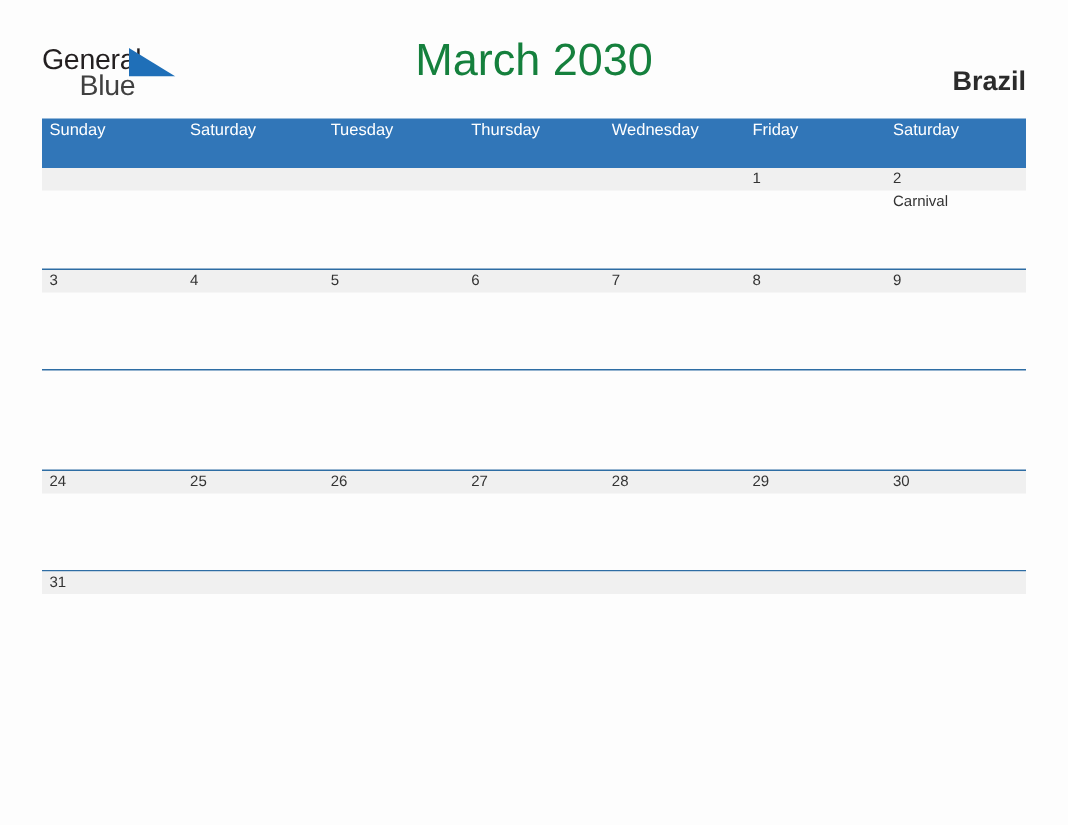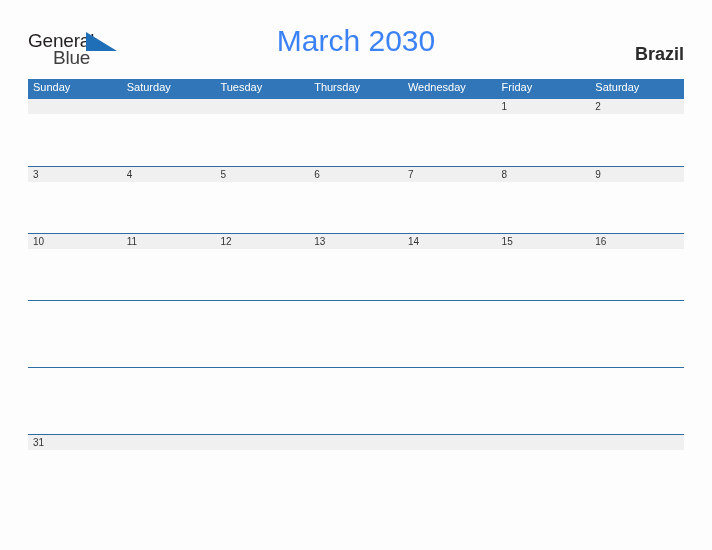--- a/index.html
+++ b/index.html
@@ -65,21 +65,21 @@
   .logo-flag svg { display: block; }
 
   
   .cal-title {
     position: absolute;
     left: 0;
     right: 0;
     top: 0px;
     text-align: center;
     font-size: 30px;
-    color: #3b82f6;
+    color: #15803d;
     font-family: "Liberation Sans", sans-serif;
     letter-spacing: 0px;
   }
 
   
   .country {
     position: absolute;
     right: 0px;
     top: 20px;
     font-size: 18px;
@@ -91,21 +91,21 @@
   
   .calendar {
     position: absolute;
     left: 28px;
     top: 79px;
     width: 656px;
   }
   .weekday-row {
     display: flex;
     background: #3176b8;
-    height: 20px;
+    height: 33px;
     justify-content: space-between;
   }
   .weekday {
     flex: 1 1 0;
     color: #ffffff;
     font-size: 11px;
     line-height: 17px;
     padding-left: 5px;
     box-sizing: border-box;
     font-family: "Liberation Sans", sans-serif;
@@ -198,20 +198,23 @@
             <div class="day-cell-num">1</div>
             <div class="day-cell-num">2</div>
           </div>
           <div class="week-body">
             <div class="day-cell-events"></div>
             <div class="day-cell-events"></div>
             <div class="day-cell-events"></div>
             <div class="day-cell-events"></div>
             <div class="day-cell-events"></div>
             <div class="day-cell-events"></div>
+            <div class="day-cell-events">
+              <div class="event-text">Carnival</div>
+            </div>
           </div>
         </div>
         <div class="week-row">
           <div class="week-band">
             <div class="day-cell-num">3</div>
             <div class="day-cell-num">4</div>
             <div class="day-cell-num">5</div>
             <div class="day-cell-num">6</div>
             <div class="day-cell-num">7</div>
             <div class="day-cell-num">8</div>
@@ -221,51 +224,40 @@
             <div class="day-cell-events"></div>
             <div class="day-cell-events"></div>
             <div class="day-cell-events"></div>
             <div class="day-cell-events"></div>
             <div class="day-cell-events"></div>
             <div class="day-cell-events"></div>
             <div class="day-cell-events"></div>
           </div>
         </div>
         <div class="week-row">
-          <div class="week-band">
-            <div class="day-cell-num">10</div>
-            <div class="day-cell-num">11</div>
-            <div class="day-cell-num">12</div>
-            <div class="day-cell-num">13</div>
-            <div class="day-cell-num">14</div>
-            <div class="day-cell-num">15</div>
-            <div class="day-cell-num">16</div>
-          </div>
-          <div class="week-body">
-            <div class="day-cell-events"></div>
-            <div class="day-cell-events"></div>
-            <div class="day-cell-events"></div>
-            <div class="day-cell-events"></div>
-            <div class="day-cell-events"></div>
-            <div class="day-cell-events"></div>
-            <div class="day-cell-events"></div>
-          </div>
-        </div>
-        <div class="week-row">
-          <div class="week-body">
-            <div class="day-cell-events"></div>
-            <div class="day-cell-events"></div>
-            <div class="day-cell-events"></div>
-            <div class="day-cell-events"></div>
-            <div class="day-cell-events"></div>
-            <div class="day-cell-events"></div>
-            <div class="day-cell-events"></div>
-          </div>
-        </div>
-        <div class="week-row">
+          <div class="week-body">
+            <div class="day-cell-events"></div>
+            <div class="day-cell-events"></div>
+            <div class="day-cell-events"></div>
+            <div class="day-cell-events"></div>
+            <div class="day-cell-events"></div>
+            <div class="day-cell-events"></div>
+            <div class="day-cell-events"></div>
+          </div>
+        </div>
+        <div class="week-row">
+          <div class="week-band">
+            <div class="day-cell-num">24</div>
+            <div class="day-cell-num">25</div>
+            <div class="day-cell-num">26</div>
+            <div class="day-cell-num">27</div>
+            <div class="day-cell-num">28</div>
+            <div class="day-cell-num">29</div>
+            <div class="day-cell-num">30</div>
+          </div>
           <div class="week-body">
             <div class="day-cell-events"></div>
             <div class="day-cell-events"></div>
             <div class="day-cell-events"></div>
             <div class="day-cell-events"></div>
             <div class="day-cell-events"></div>
             <div class="day-cell-events"></div>
             <div class="day-cell-events"></div>
           </div>
         </div>

